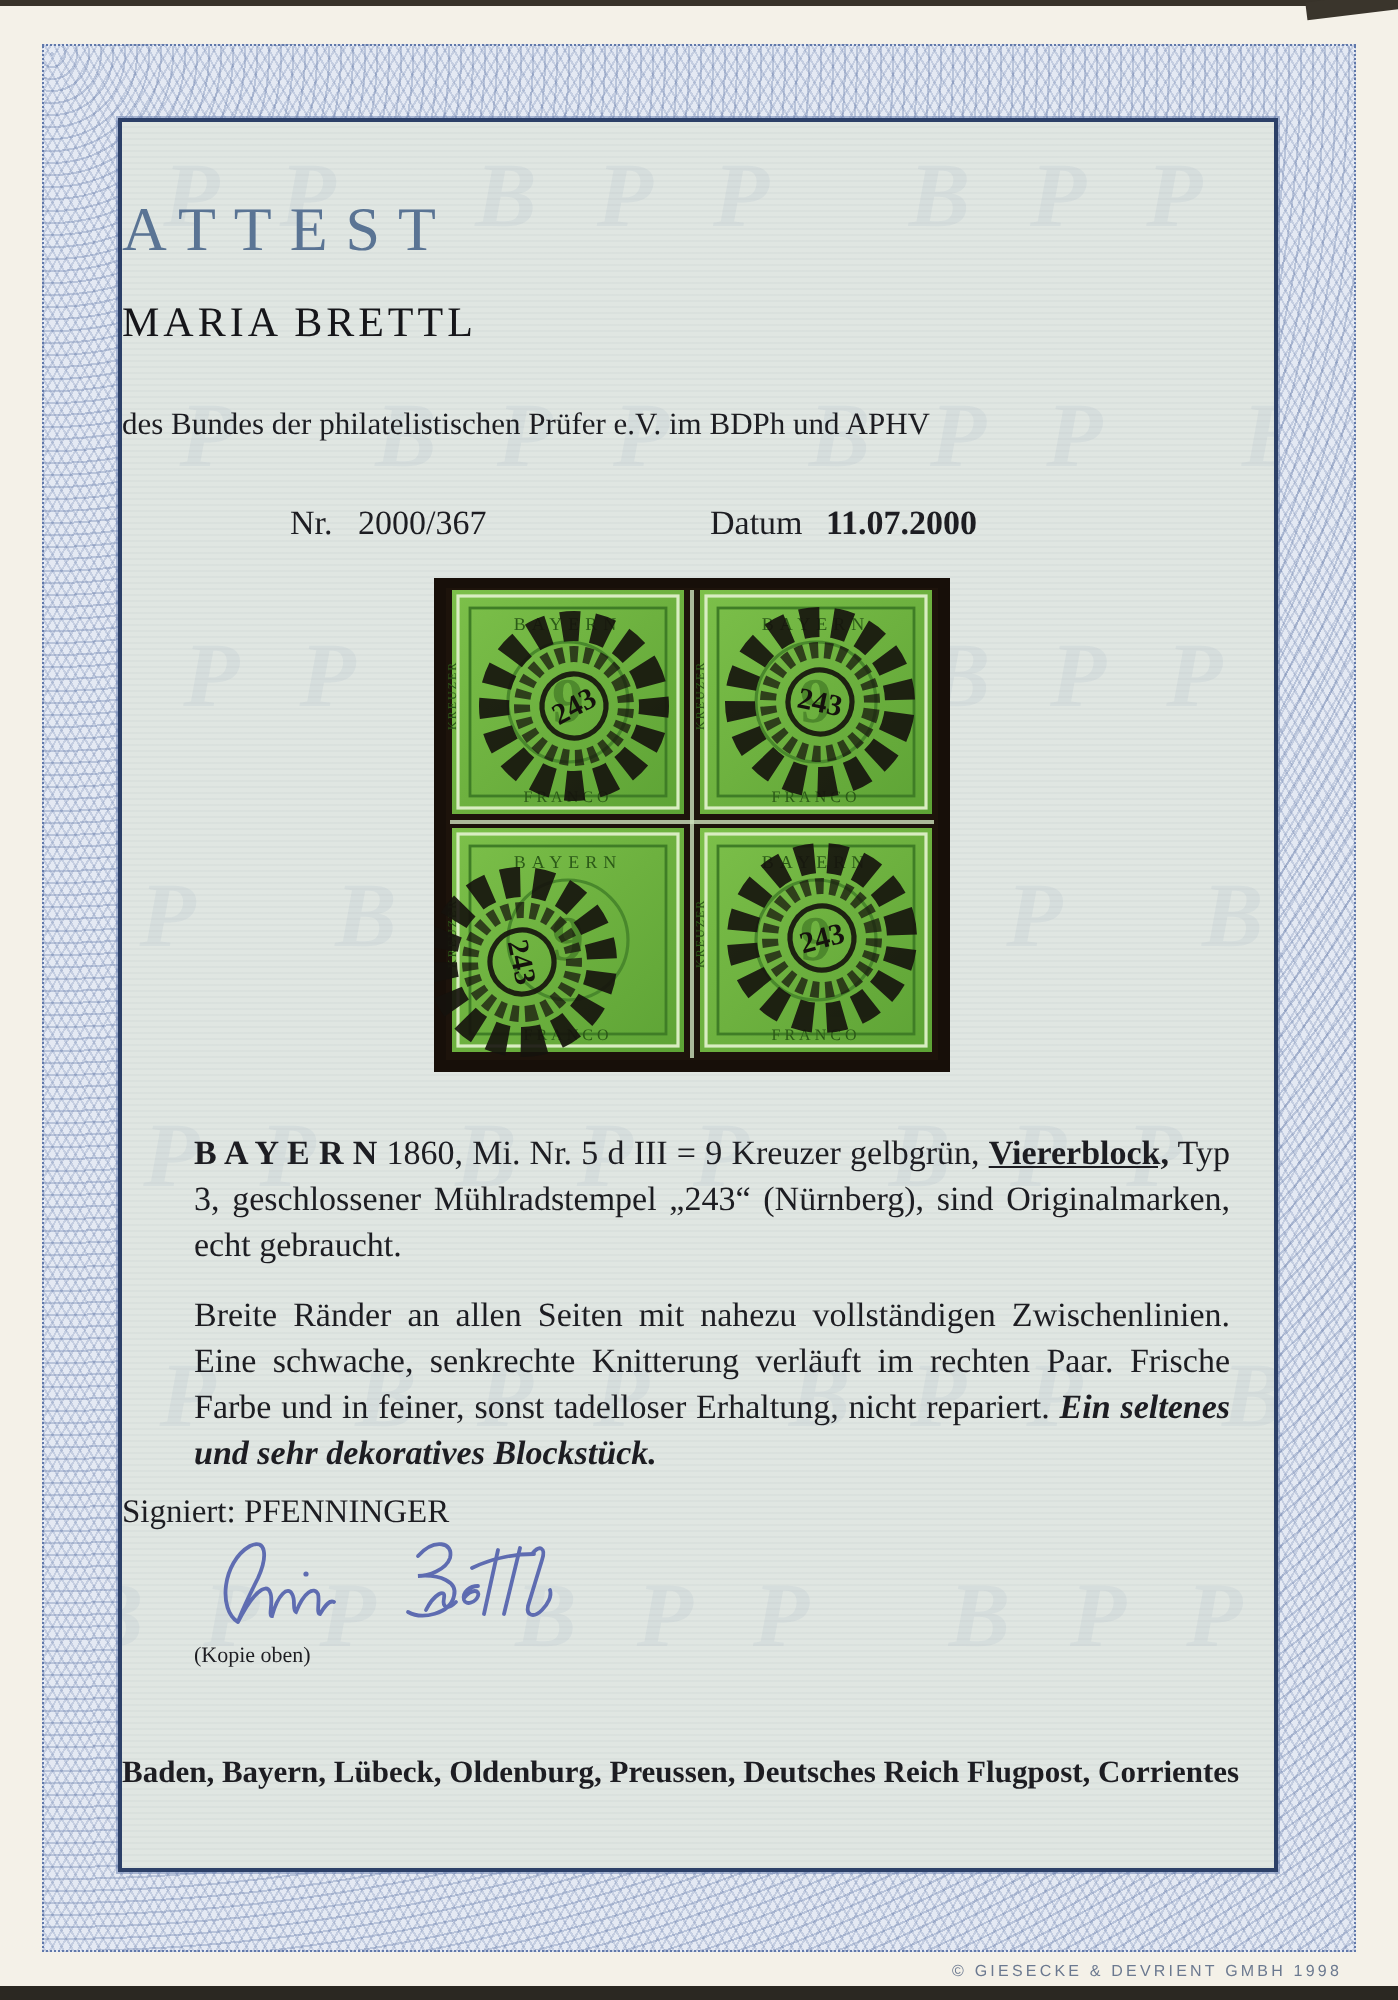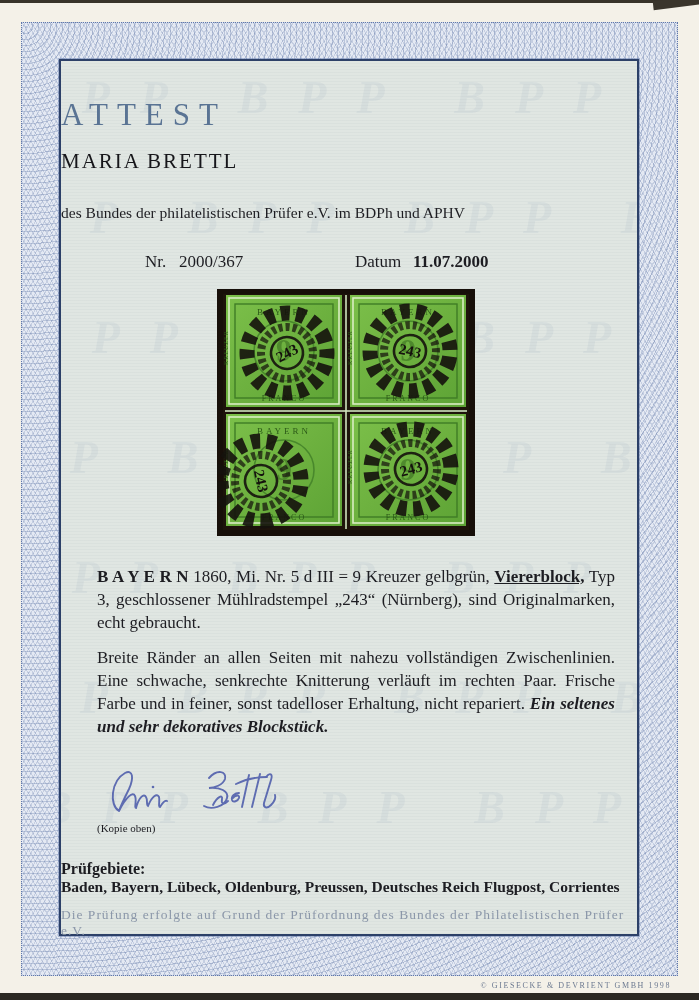--- a/index.html
+++ b/index.html
@@ -57,21 +57,21 @@
   .para1{top:487px;}
   .para2{top:568px;}
   .signed-line{top:685px;font-size:16.5px;}
   .signature{position:absolute;top:704px;left:42px;width:250px;height:56px;}
   .copy-note{position:absolute;top:761px;left:36px;font-size:11px;}
   .areas-head{top:799px;font-size:16px;font-weight:bold;}
   .areas-list{top:817px;font-size:15.5px;font-weight:bold;}
   .footer-note{top:846px;font-size:13.5px;letter-spacing:1px;color:var(--faint_text,#8b97a9);}
   .imprint{
     position:absolute;bottom:10px;right:28px;
-    font-family:Liberation Serif, serif;
+    font-family:Liberation Sans, sans-serif;
     font-size:8px;letter-spacing:1.6px;color:#6b7990;
   }
 </style>
 </head>
 <body>
 
 <div class="page">
   <div class="scan-edge-top"></div>
   <div class="scan-edge-bottom"></div>
   <div class="corner-artifact"></div>
@@ -168,37 +168,36 @@
         <g transform="translate(194,180) rotate(-15)">
             <use href="#mill"></use>
           <text x="0" y="5" text-anchor="middle" font-size="15" font-weight="bold" fill="#15120d" font-family="Liberation Serif, serif">243</text>
           </g>
       </svg>
     </div>
 
     <p class="para para1"><span style="font-weight: bold;">B A Y E R N</span><span>  1860, Mi. Nr. 5 d III = 9 Kreuzer gelbgrün, </span><span style="font-weight: bold; text-decoration: underline;">Viererblock,</span><span> Typ 3, geschlossener Mühlradstempel „243“ (Nürn­berg), sind Originalmarken, echt gebraucht.</span></p>
     <p class="para para2"><span>Breite Ränder an allen Seiten mit nahezu vollständigen Zwischen­linien. Eine schwache, senkrechte Knitterung verläuft im rechten Paar. Frische Farbe und in feiner, sonst tadelloser Erhaltung, nicht repariert. </span><span style="font-weight: bold; font-style: italic;">Ein seltenes und sehr dekoratives Blockstück.</span></p>
 
+    <div class="abs ctr signed-line">Signiert: PFENNINGER</div>
 
     <div class="signature" aria-label="Maria Brettl signature">
       <svg width="250" height="56" viewBox="0 0 250 56">
         <g fill="none" stroke="var(--signature_blue,#4d5cab)" stroke-width="1.9" stroke-linecap="round" opacity="0.88">
           <path d="M16 46 C6 40 8 16 22 8 C30 4 31 13 26 24 C22 32 18 40 16 46 C23 32 30 26 32 31 C34 35 31 43 33 43 C36 32 41 28 43 32 C45 35 43 40 45 41 C49 31 54 28 56 32 C57 35 55 42 57 42 C60 37 62 35 64 36"></path>
           <circle cx="50" cy="22" r="1.3" fill="var(--signature_blue,#4d5cab)" stroke="none"></circle>
           <path d="M106 13 C114 4 124 6 122 14 C120 20 111 23 106 23 C117 22 126 26 124 33 C122 42 108 45 101 41"></path>
           <path d="M110 40 C114 32 120 29 119 34 C118 39 121 40 125 36"></path>
           <path d="M129 34 C133 29 137 30 136 33 C135 36 130 38 129 35 C128 31 132 28 136 28"></path>
           <path d="M146 10 L139 42 M157 9 L149 42"></path>
           <path d="M133 19 C143 14 155 12 164 12"></path>
           <path d="M163 12 C167 7 170 9 168 15 L161 38 C160 43 164 44 168 40 C171 37 173 33 172 30"></path>
         </g>
       </svg>
     </div>
 
     <div class="copy-note">(Kopie oben)</div>
 
-    <div class="abs ctr areas-head">Prüfgebiete:</div>
     <div class="abs ctr areas-list">Baden, Bayern, Lübeck, Oldenburg, Preussen, Deutsches Reich Flugpost, Corrientes</div>
-    <div class="abs ctr footer-note">Die Prüfung erfolgte auf Grund der Prüfordnung des Bundes der Philatelistischen Prüfer e.V.</div>
   </div>
 
   <div class="imprint">© GIESECKE &amp; DEVRIENT GMBH 1998</div>
 </div>
 
 </body></html>

